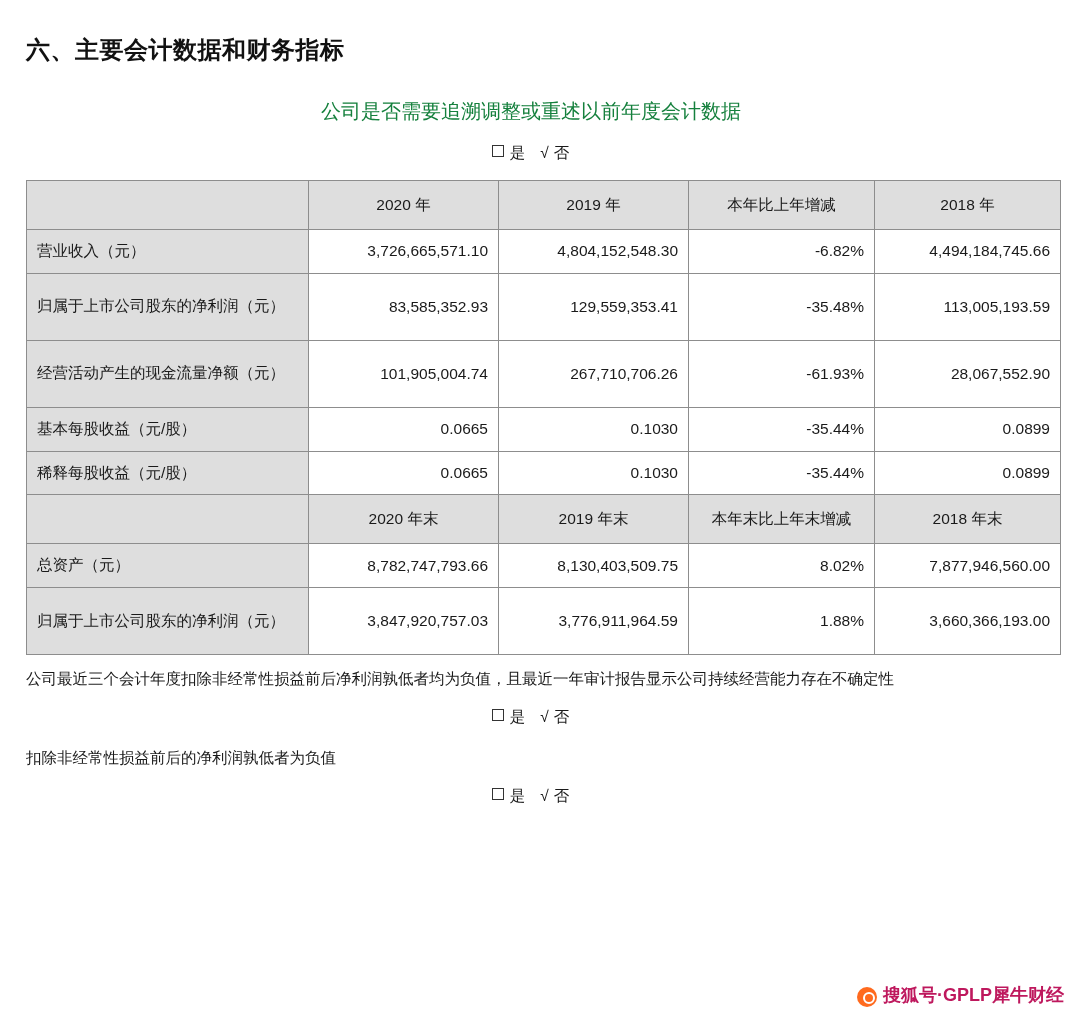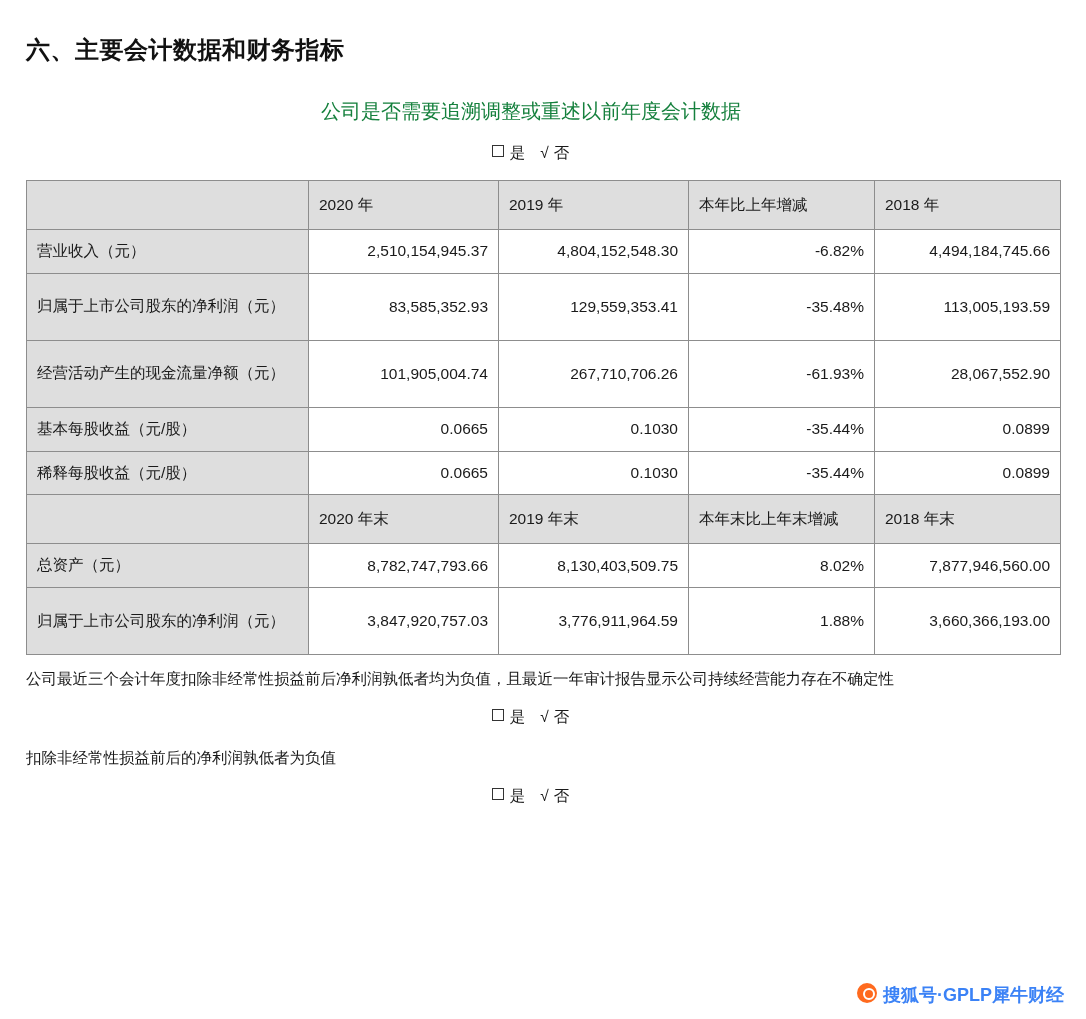--- a/index.html
+++ b/index.html
@@ -71,21 +71,21 @@
   table.fin td, table.fin th {
     border: 1px solid #8d8d8d;
     font-size: 15.5px;
     padding: 9px 10px;
     vertical-align: middle;
     font-weight: normal;
     color: #1a1a1a;
   }
   table.fin thead td, table.fin tr.subhead td {
     background: #dedede;
-    text-align: left;
+    text-align: center;
     height: 30px;
   }
   table.fin td.label {
     background: #dedede;
     text-align: left;
     line-height: 1.6;
   }
   table.fin td.num {
     text-align: right;
     background: #ffffff;
@@ -102,23 +102,23 @@
     margin: 6px 0 14px 0;
     color: #1a1a1a;
   }
   .watermark {
     position: absolute;
     right: 22px;
     bottom: 12px;
     font-family: "Liberation Sans", sans-serif;
     font-size: 18px;
     font-weight: bold;
-    color: #3b82f6;
+    color: #be185d;
     display: flex;
-    align-items: flex-start;
+    align-items: flex-end;
     gap: 6px;
   }
   .watermark .logo {
     display: inline-block;
     width: 20px;
     height: 20px;
     border-radius: 50%;
     background: #ff6a1e;
     position: relative;
   }
@@ -159,21 +159,21 @@
         <td class="blank"></td>
         <td>2020 年</td>
         <td>2019 年</td>
         <td>本年比上年增减</td>
         <td>2018 年</td>
       </tr>
     </thead>
     <tbody>
       <tr>
         <td class="label">营业收入（元）</td>
-        <td class="num">2,510,154,945.37</td>
+        <td class="num">3,726,665,571.10</td>
         <td class="num">4,804,152,548.30</td>
         <td class="num">-6.82%</td>
         <td class="num">4,494,184,745.66</td>
       </tr>
       <tr class="tall">
         <td class="label">归属于上市公司股东的净利润（元）</td>
         <td class="num">83,585,352.93</td>
         <td class="num">129,559,353.41</td>
         <td class="num">-35.48%</td>
         <td class="num">113,005,193.59</td>

